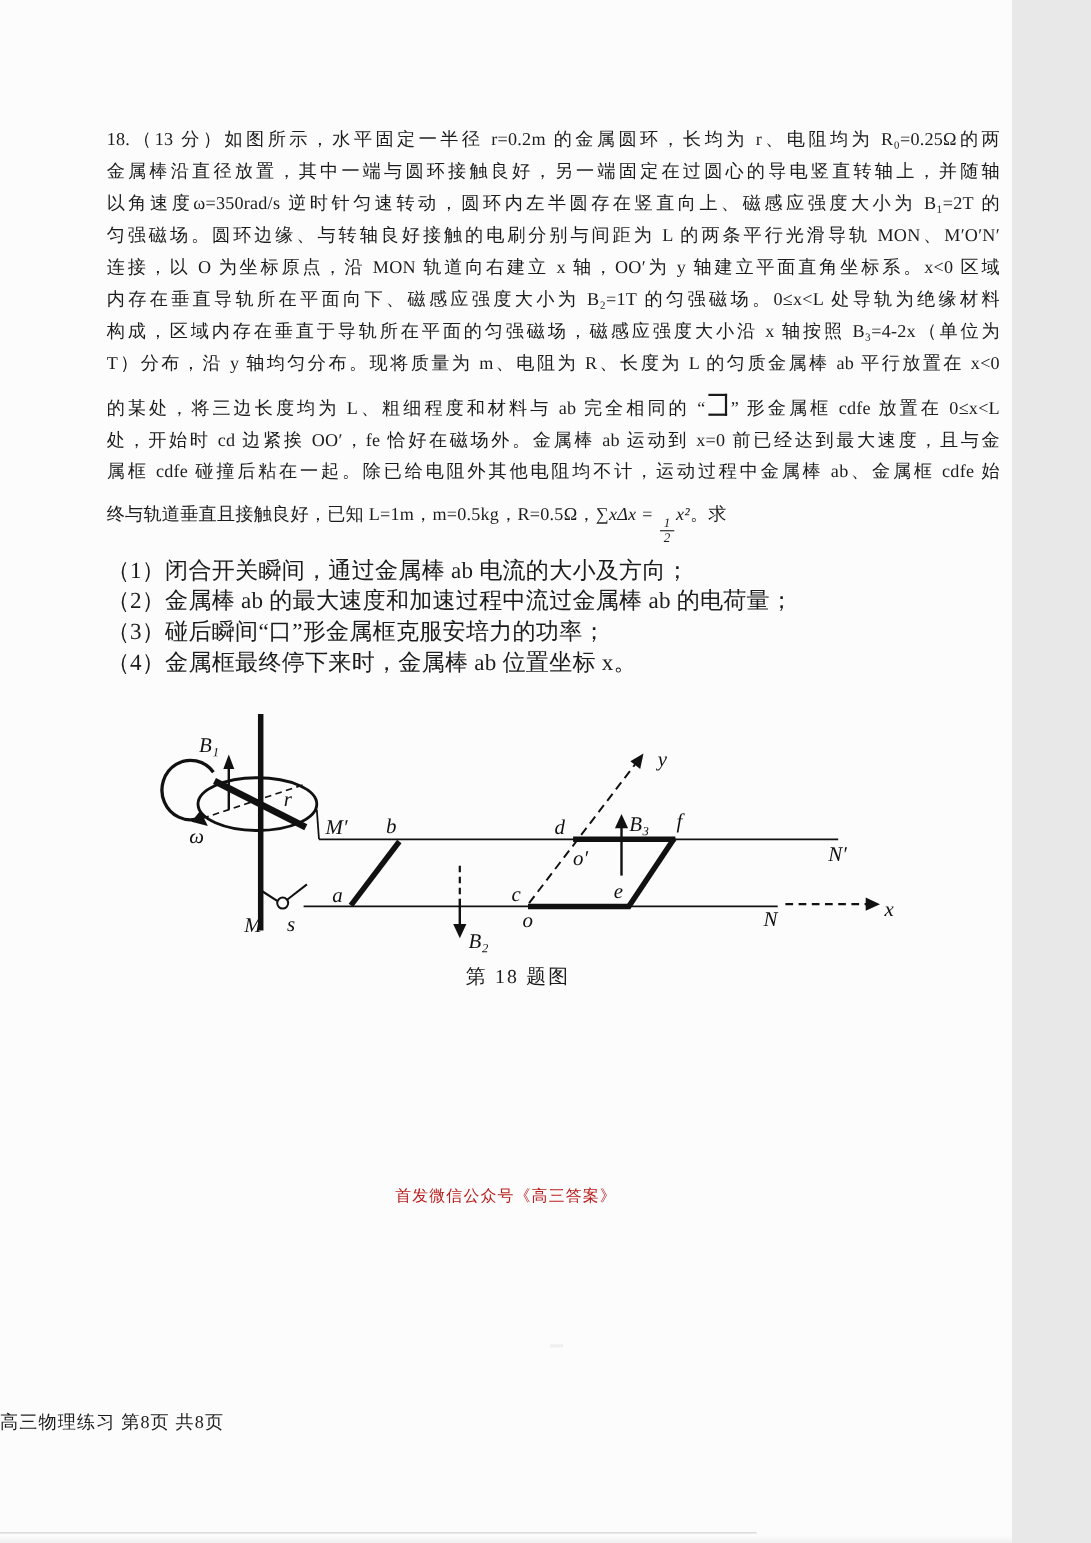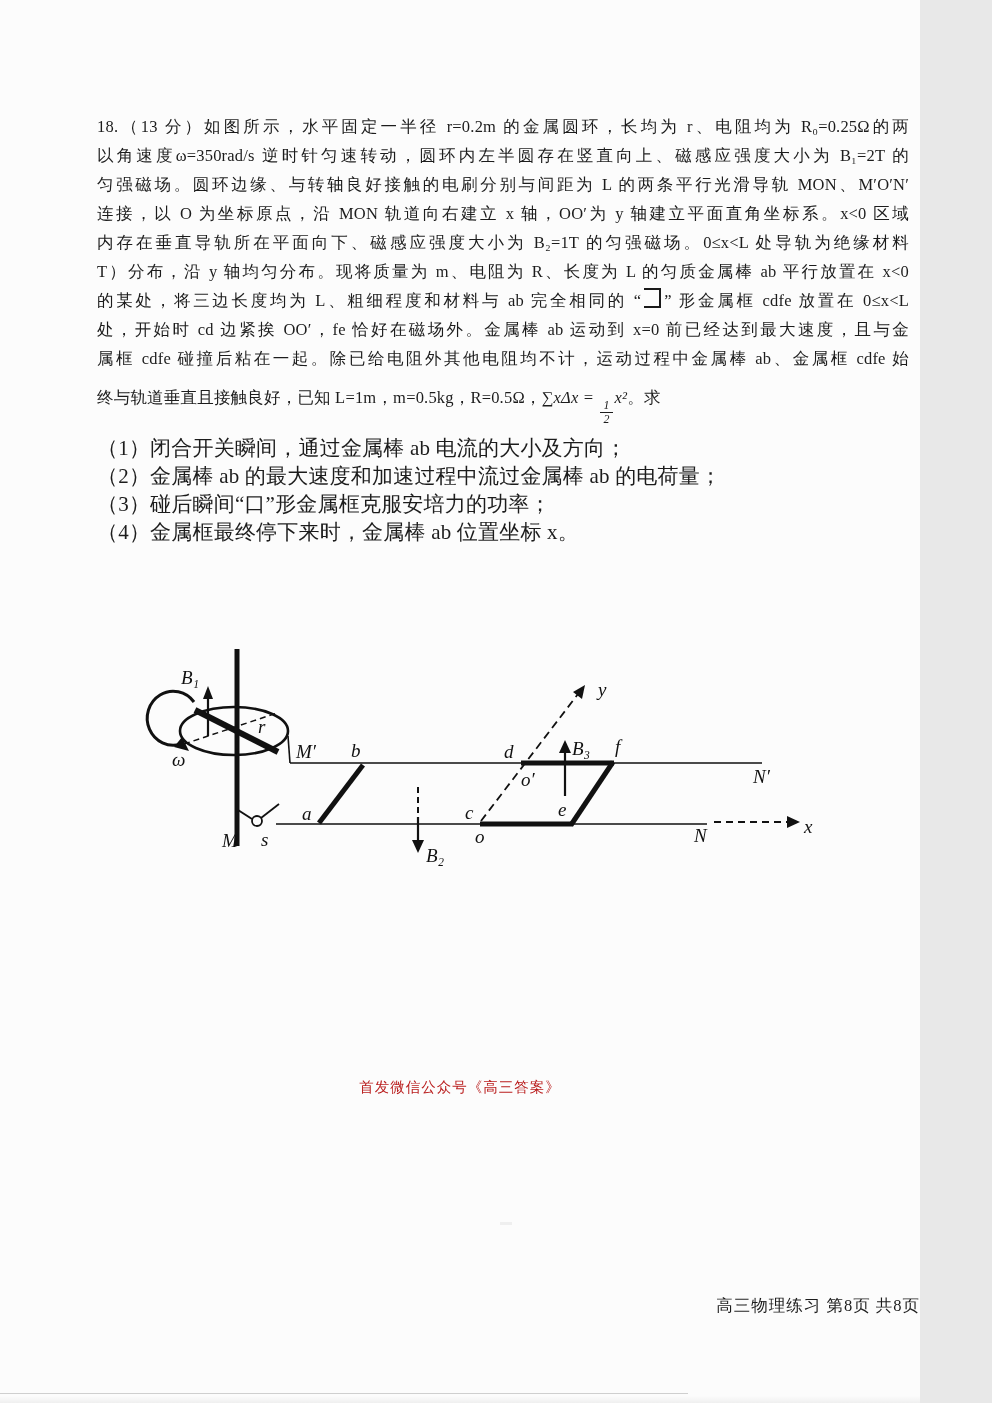--- a/index.html
+++ b/index.html
@@ -14,21 +14,21 @@
   .textblock{
     position:absolute;left:97px;top:112px;width:812px;
   }
   .pline{
     font-size:16.5px;
     line-height:29px;
     text-align:justify;
     text-align-last:justify;
     letter-spacing:0.2px;
   }
-  .line9{}
+  .line9{margin-top:12px;}
   .noj{text-align:left;text-align-last:left;}
   .line12{margin-top:8px;margin-bottom:8px;line-height:34px;}
   .item{
     font-size:21px;
     line-height:28px;
     letter-spacing:0.2px;
   }
   .items{margin-top:6px;}
   .bracket-shape{
     display:inline-block;
@@ -67,24 +67,23 @@
   }
   .watermark{
     position:absolute;left:0;right:0;top:1078px;
     text-align:center;
     font-size:14.5px;
     color:#b91c1c;
     letter-spacing:1px;
   }
   .footer{
     position:absolute;left:0;right:0;top:1282px;
-    text-align:right;
+    text-align:left;
     font-size:16.5px;
     letter-spacing:1px;
-    margin-top:13px;
   }
   .scan-line{
     position:absolute;left:0;top:1393px;width:688px;height:1px;
     background:#cfcfcf;
   }
   .scan-artifact{
     position:absolute;left:500px;top:1222px;width:12px;height:3px;
     background:#efefef;
   }
   .edge-shadow{
@@ -92,24 +91,26 @@
     background:linear-gradient(to bottom, rgba(0,0,0,0), rgba(0,0,0,0.05));
   }
 </style>
 </head>
 <body>
 
 <div class="page">
 
   <div class="textblock">
     <div class="pline">18.（13 分）如图所示，水平固定一半径 r=0.2m 的金属圆环，长均为 r、电阻均为 R₀=0.25Ω的两</div>
+    <div class="pline">金属棒沿直径放置，其中一端与圆环接触良好，另一端固定在过圆心的导电竖直转轴上，并随轴</div>
     <div class="pline">以角速度ω=350rad/s 逆时针匀速转动，圆环内左半圆存在竖直向上、磁感应强度大小为 B₁=2T 的</div>
     <div class="pline">匀强磁场。圆环边缘、与转轴良好接触的电刷分别与间距为 L 的两条平行光滑导轨 MON、M′O′N′</div>
     <div class="pline">连接，以 O 为坐标原点，沿 MON 轨道向右建立 x 轴，OO′为 y 轴建立平面直角坐标系。x&lt;0 区域</div>
     <div class="pline">内存在垂直导轨所在平面向下、磁感应强度大小为 B₂=1T 的匀强磁场。0≤x&lt;L 处导轨为绝缘材料</div>
+    <div class="pline">构成，区域内存在垂直于导轨所在平面的匀强磁场，磁感应强度大小沿 x 轴按照 B₃=4-2x（单位为</div>
     <div class="pline">T）分布，沿 y 轴均匀分布。现将质量为 m、电阻为 R、长度为 L 的匀质金属棒 ab 平行放置在 x&lt;0</div>
     <div class="pline line9"><span>的某处，将三边长度均为 L、粗细程度和材料与 ab 完全相同的 “</span><span class="bracket-shape"></span><span>” 形金属框 cdfe 放置在 0≤x&lt;L</span></div>
     <div class="pline">处，开始时 cd 边紧挨 OO′，fe 恰好在磁场外。金属棒 ab 运动到 x=0 前已经达到最大速度，且与金</div>
     <div class="pline">属框 cdfe 碰撞后粘在一起。除已给电阻外其他电阻均不计，运动过程中金属棒 ab、金属框 cdfe 始</div>
     <div class="pline noj line12"><span>终与轨道垂直且接触良好，已知 L=1m，m=0.5kg，R=0.5Ω，</span><span class="math">∑xΔx =</span> <span class="frac">
           <span class="num">1</span>
           <span class="den">2</span>
         </span><span class="math">x²</span><span>。求</span></div>
     <div class="items">
       <div class="item">（1）闭合开关瞬间，通过金属棒 ab 电流的大小及方向；</div>
@@ -181,20 +182,21 @@
 
     <line x1="565" y1="796" x2="565" y2="749" stroke="#111" stroke-width="2.2"></line>
     <polygon points="565,740 559,753 571,753" fill="#111"></polygon>
     <text class="dlabel" x="572" y="755">B₃</text>
 
     <line x1="714" y1="822" x2="789" y2="822" stroke="#111" stroke-width="2" stroke-dasharray="7 5"></line>
     <polygon points="800,822 787,816 787,828" fill="#111"></polygon>
     <text class="dlabel" x="804" y="833">x</text>
   </svg>
 
+  <div class="caption">第 18 题图</div>
 
   <div class="watermark">首发微信公众号《高三答案》</div>
 
   <div class="scan-artifact"></div>
 
   <div class="footer">高三物理练习  第8页  共8页</div>
 
   <div class="scan-line"></div>
   <div class="edge-shadow"></div>
 

